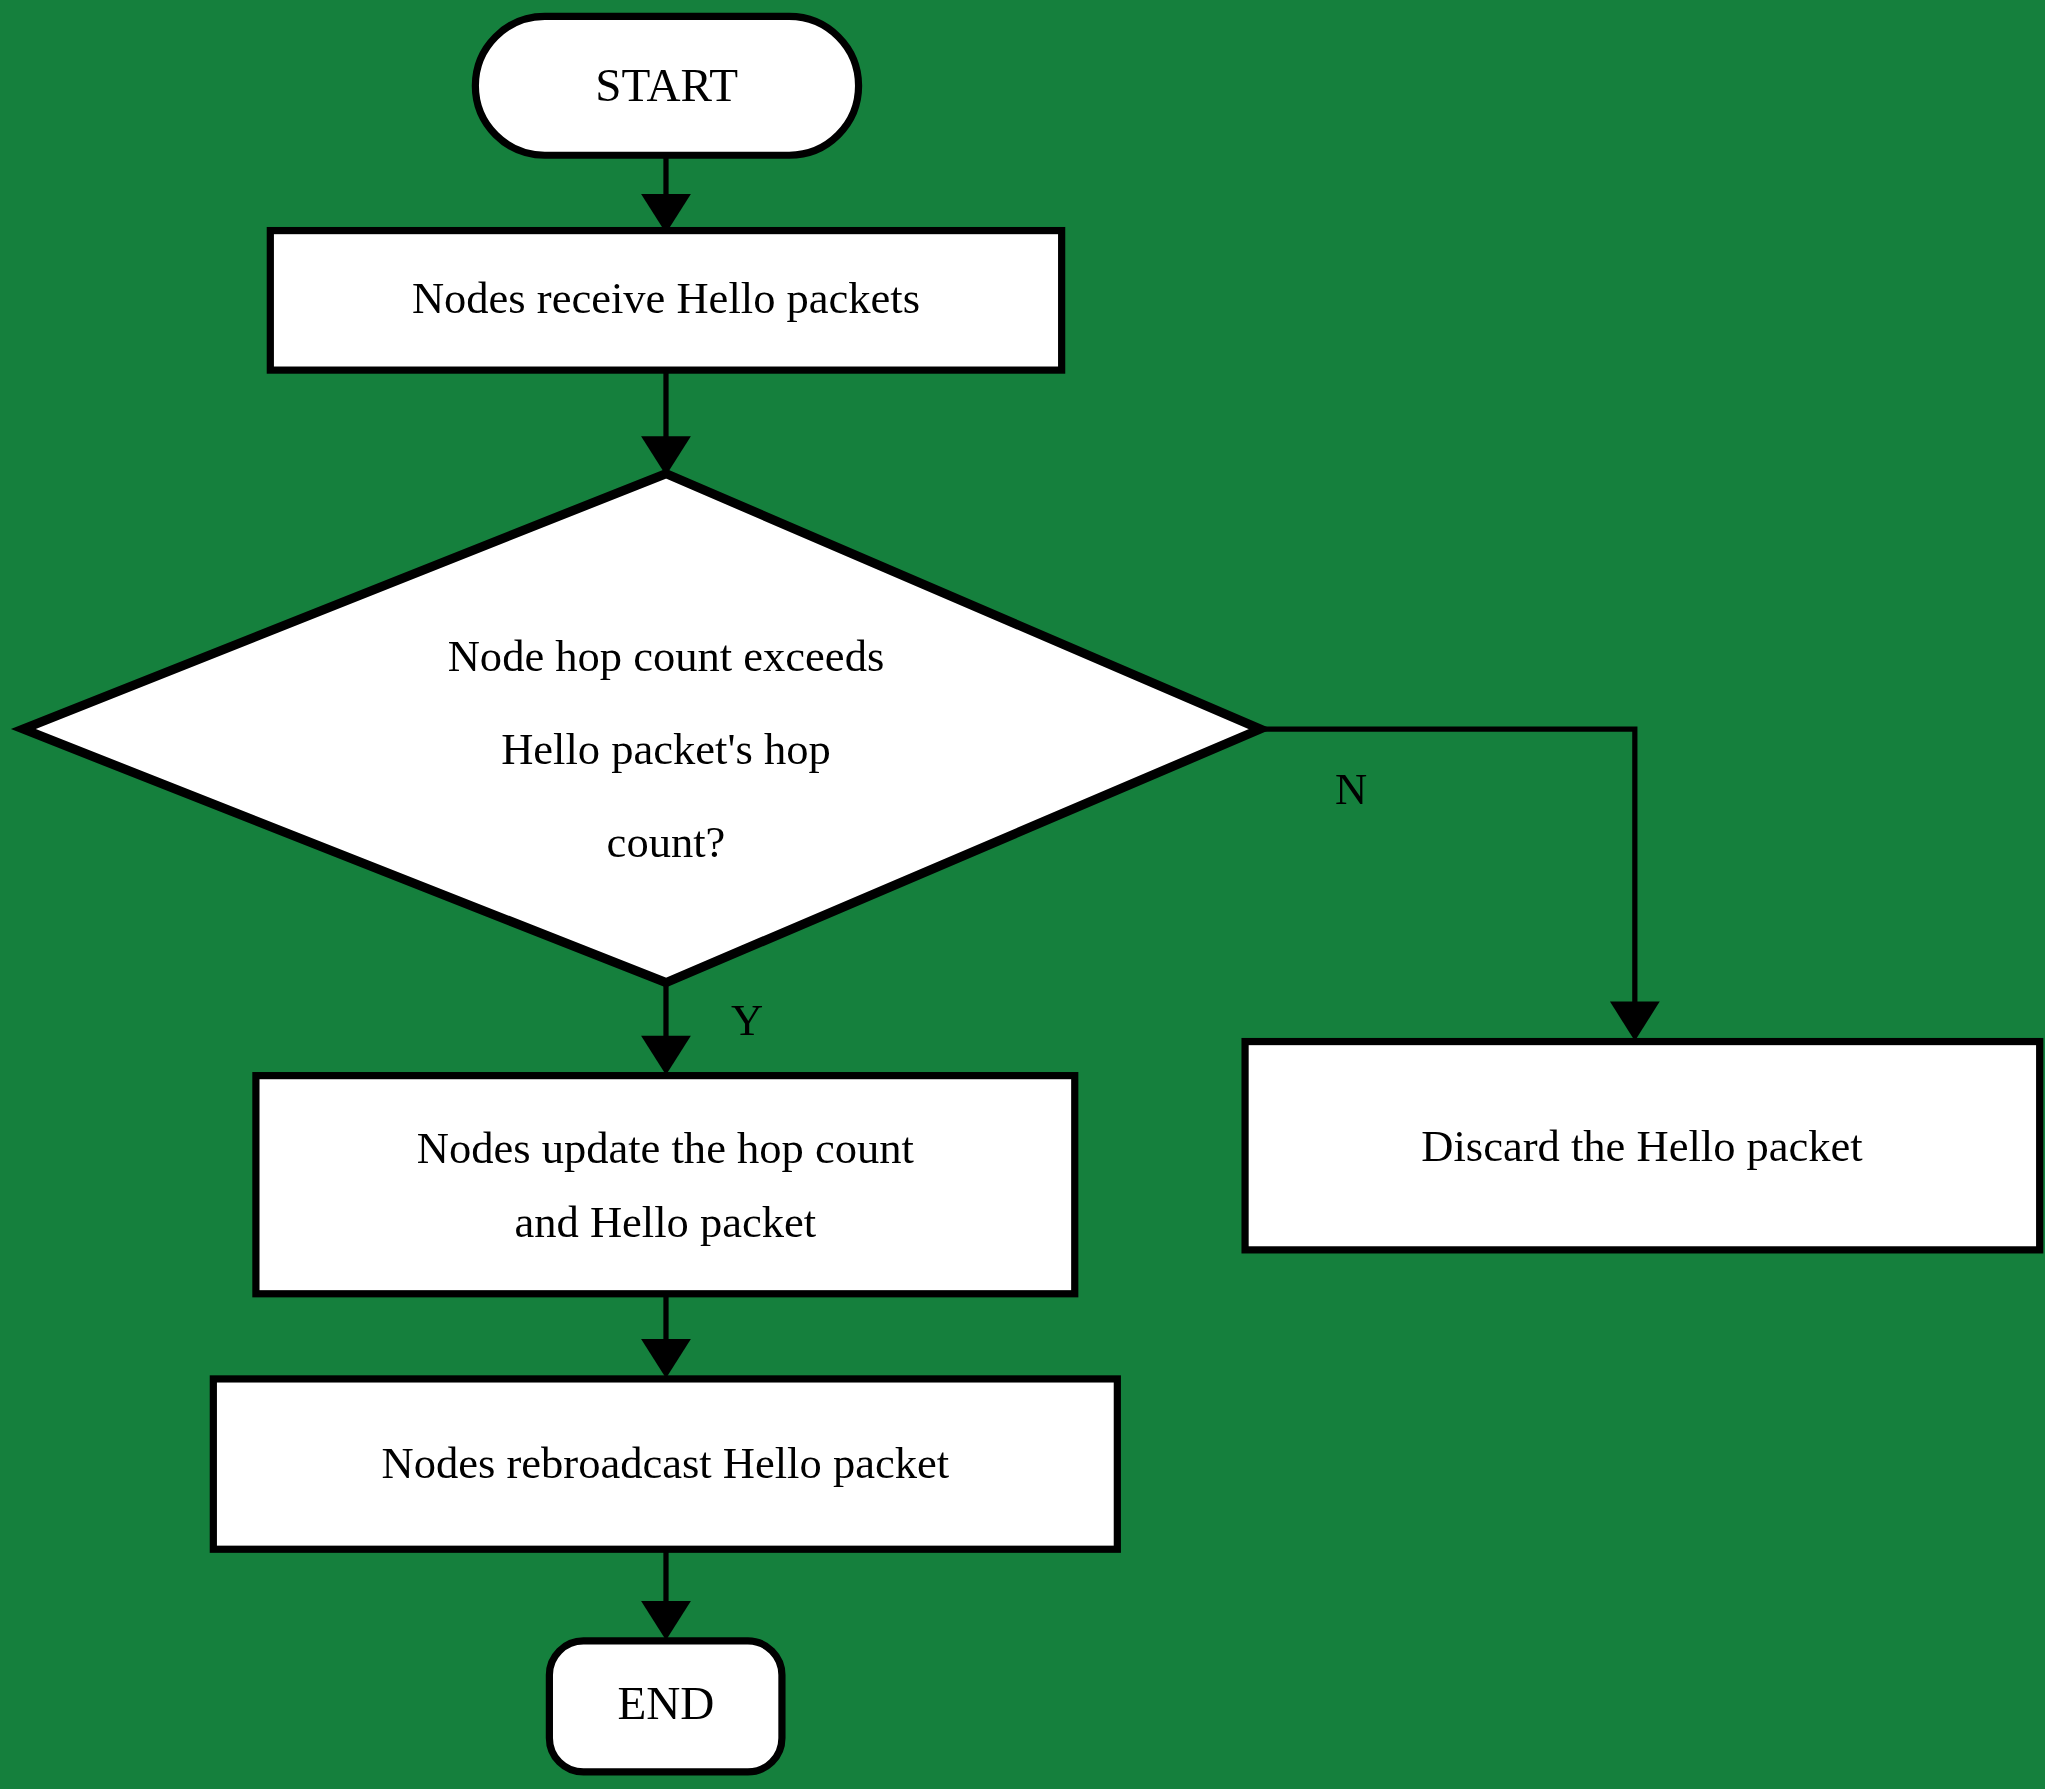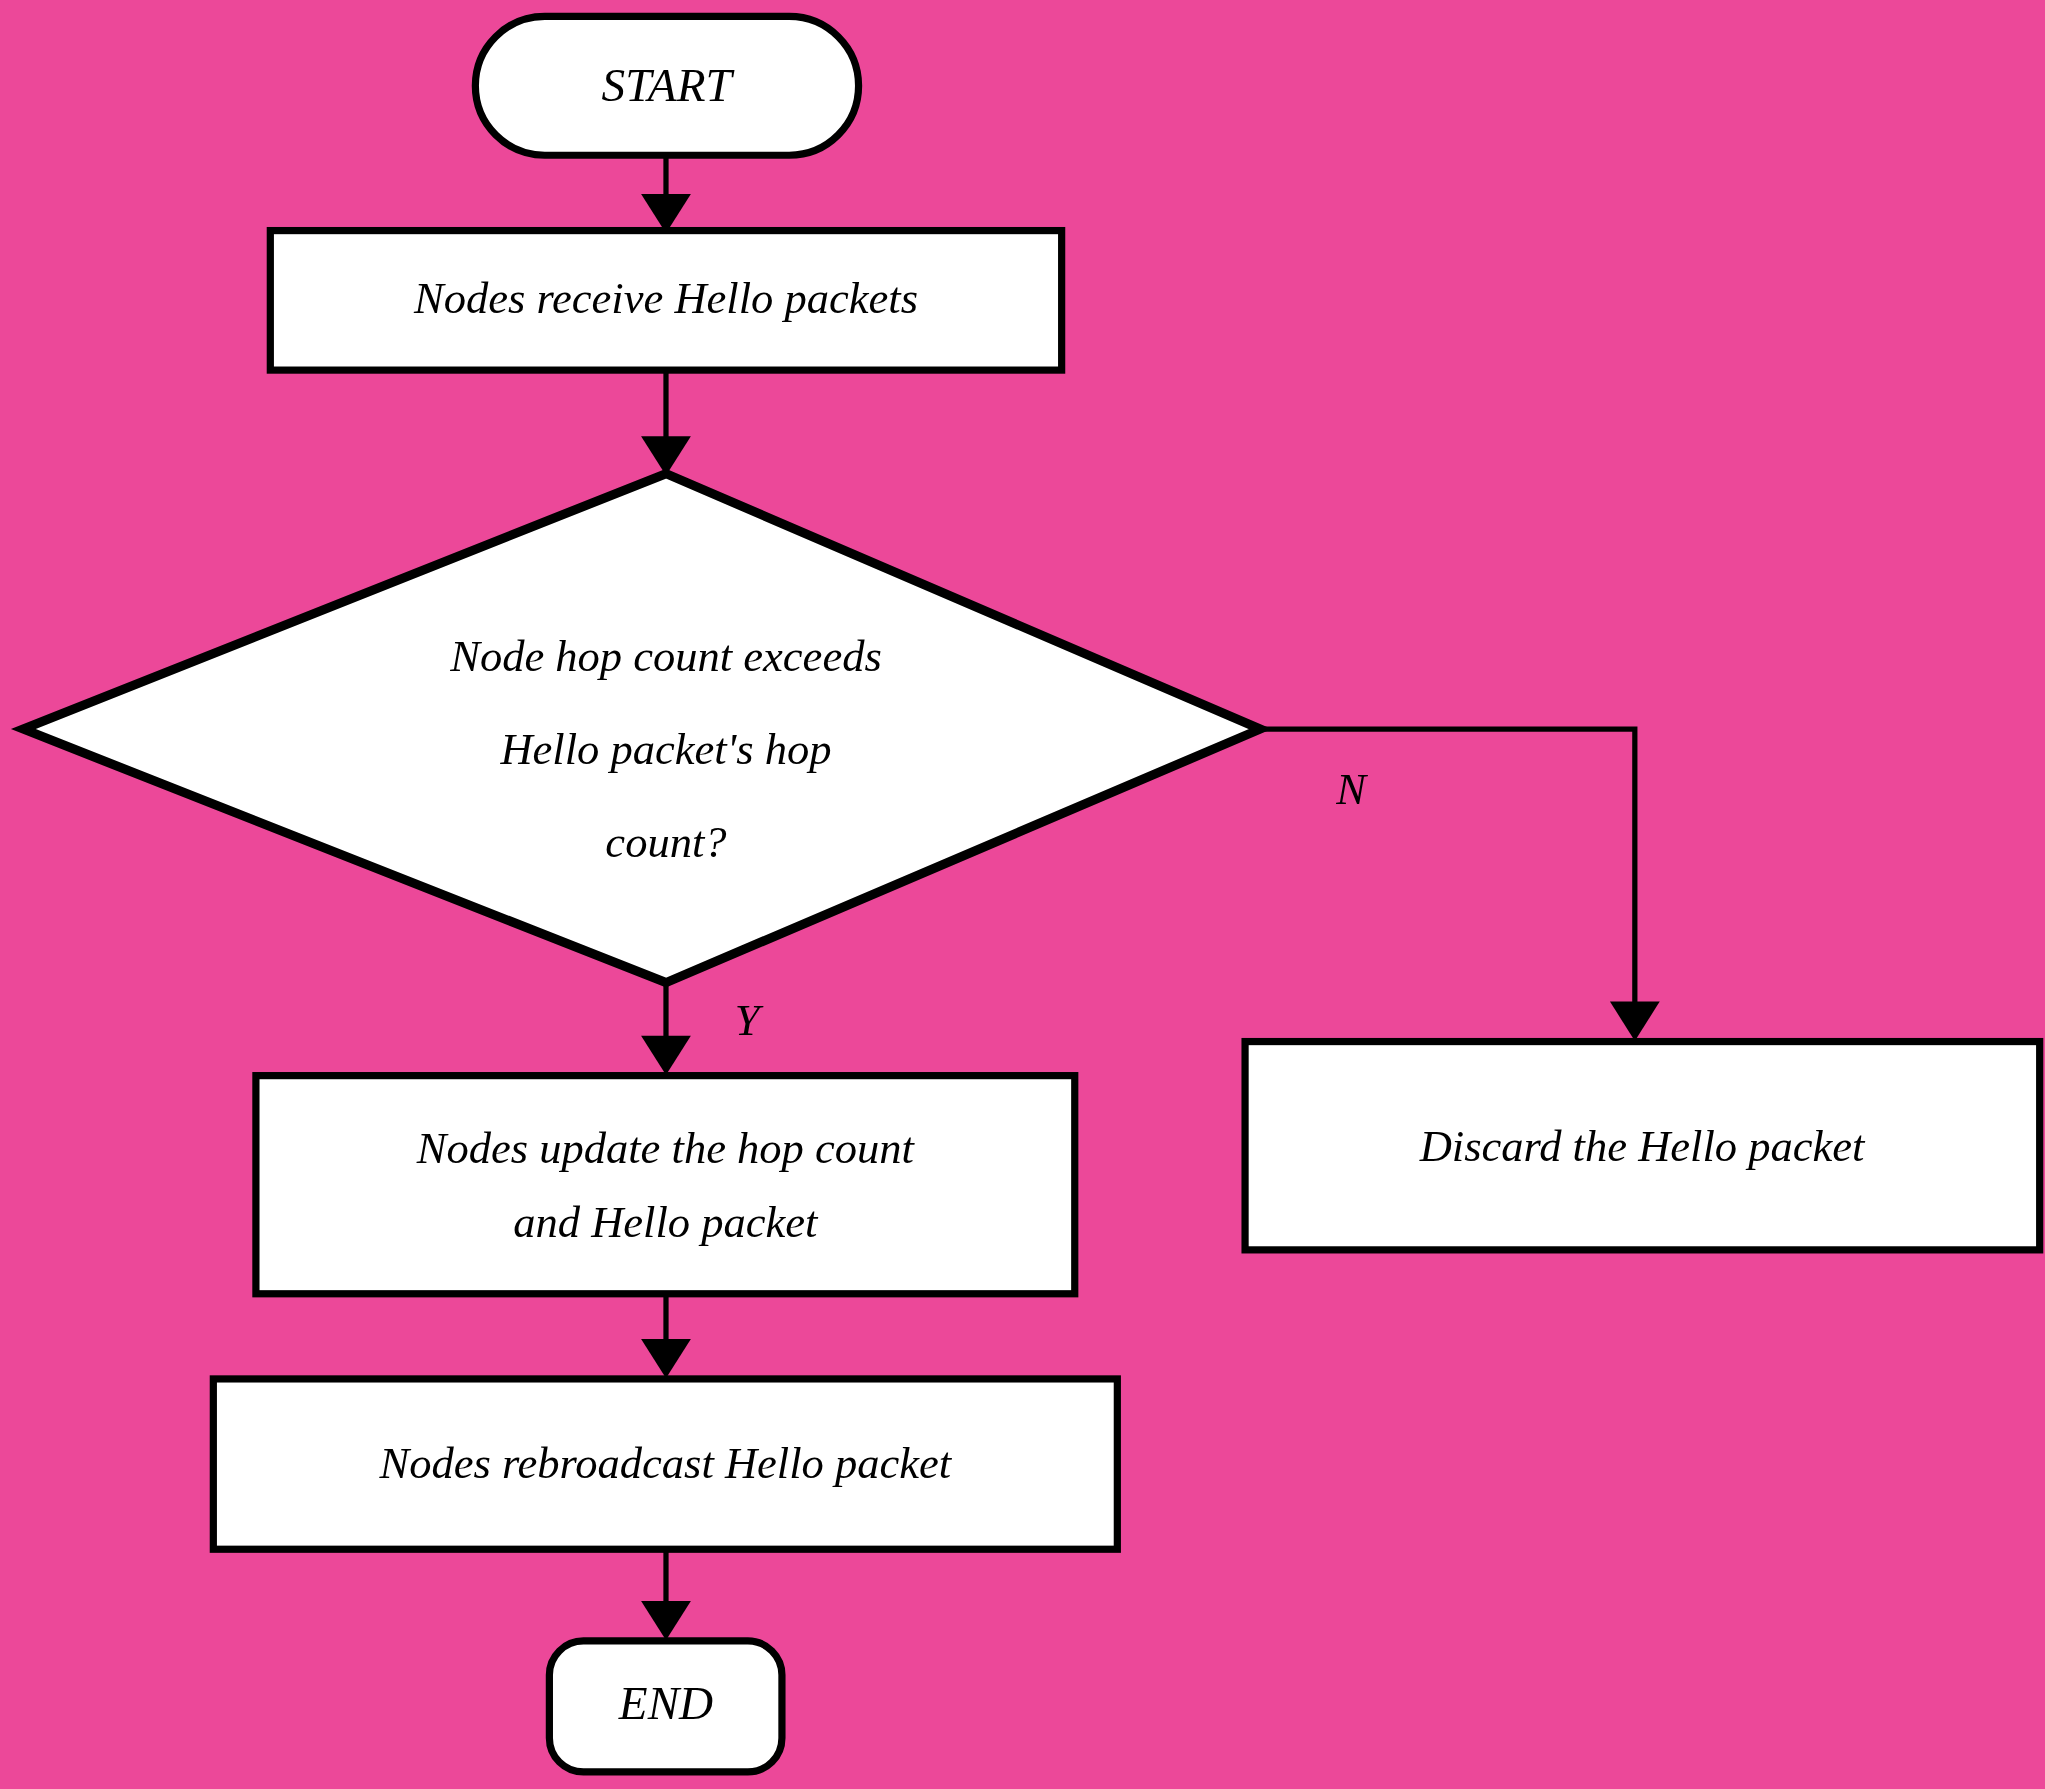--- a/index.html
+++ b/index.html
@@ -10,22 +10,21 @@
   body {
     width: 2046px;
     height: 1789px;
     overflow: hidden;
     font-family: "Liberation Serif", "DejaVu Serif", serif;
   }
   #flowchart-root {
     position: relative;
     width: 2046px;
     height: 1789px;
-    background: #ec4899;
-    font-style: italic;
+    background: #15803d;
   }
   svg.flow-canvas {
     display: block;
     width: 2046px;
     height: 1789px;
   }
   .shape-outline {
     fill: #ffffff;
     stroke: #000000;
     stroke-width: 11;

